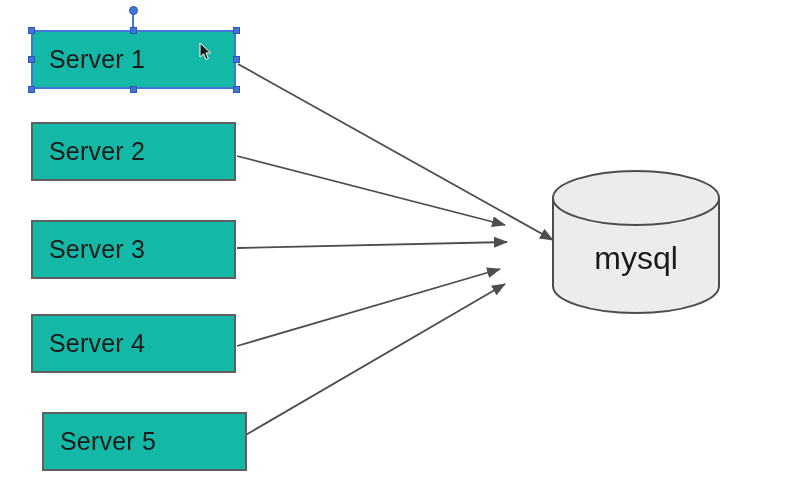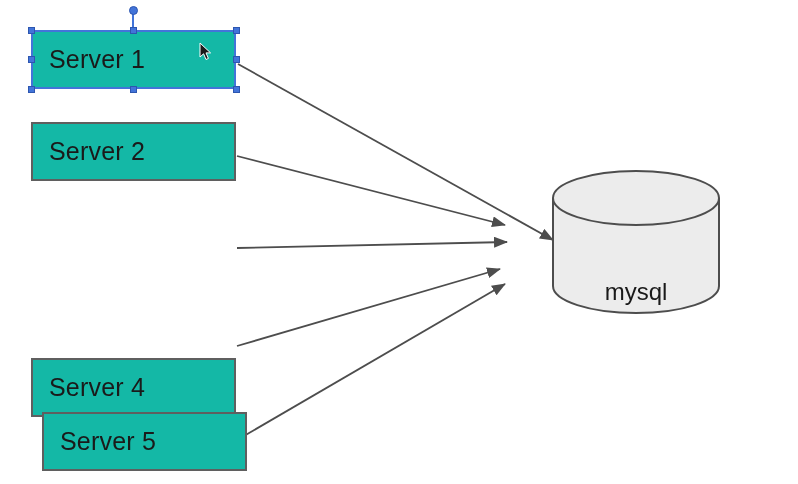--- a/index.html
+++ b/index.html
@@ -39,24 +39,23 @@
   }
   .cyl-label {
     position: absolute;
     left: 553px;
     top: 240px;
     width: 166px;
     height: 36px;
     display: flex;
     align-items: center;
     justify-content: center;
-    font-size: 24px;
+    font-size: 32px;
     color: #1a1a1a;
     user-select: none;
-    margin-top: 34px;
   }
   
   .selection-outline {
     position: absolute;
     left: 31px;
     top: 30px;
     width: 205px;
     height: 59px;
     box-sizing: border-box;
     border: 2px solid #4274d9;
@@ -129,21 +128,24 @@
       <ellipse cx="636" cy="198" rx="83" ry="27" fill="#ececec" stroke="#4d4d4d" stroke-width="2"></ellipse>
     </g>
   </svg>
 
   <div class="node" style="left:31px; top:30px;">
     <span>Server 1</span>
   </div>
   <div class="node" style="left:31px; top:122px;">
     <span>Server 2</span>
   </div>
-  <div class="node" style="left:31px; top:314px;margin-top:44px;">
+  <div class="node" style="left:31px; top:220px;">
+    <span>Server 3</span>
+  </div>
+  <div class="node" style="left:31px; top:314px;">
     <span>Server 4</span>
   </div>
   <div class="node" style="left:42px; top:412px;">
     <span>Server 5</span>
   </div>
 
   <div class="cyl-label">mysql</div>
 
   <div>
     <div class="selection-outline"></div>

